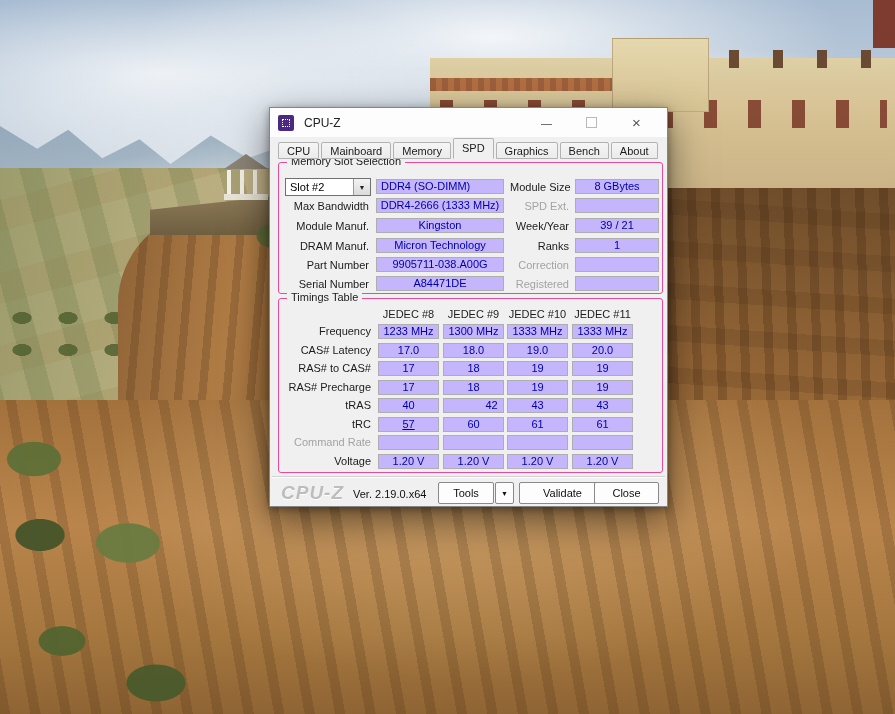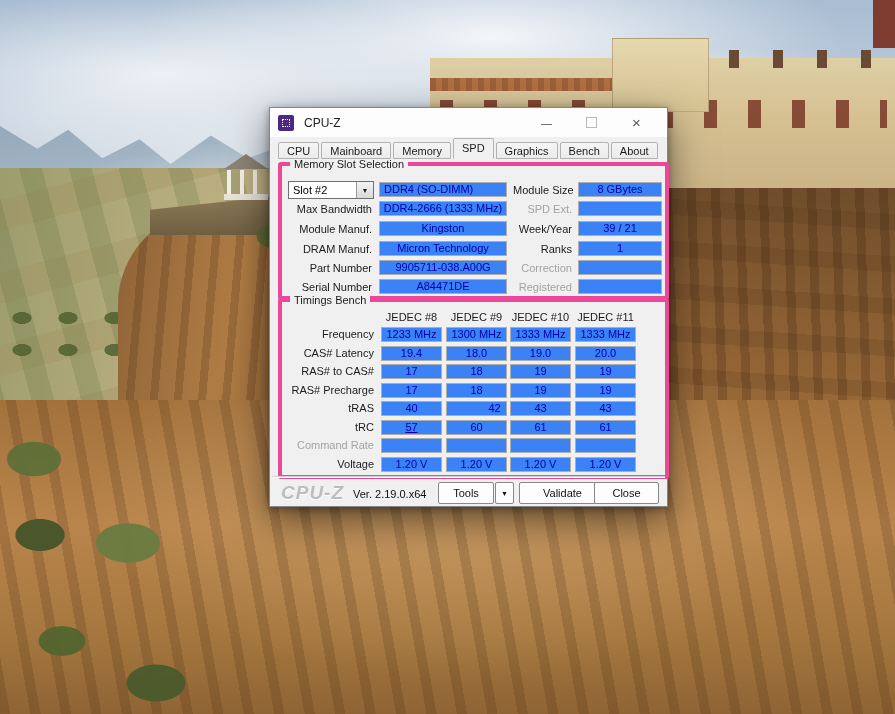--- a/index.html
+++ b/index.html
@@ -96,28 +96,28 @@
   .ctrl.minimize{font-size:11px;}
   .max-box{width:9px;height:9px;border:1px solid #b9b9b9;}
   .ctrl.close{font-size:15px;color:#555;}
 
   .tabstrip{position:absolute;left:8px;top:30px;height:21px;display:flex;align-items:flex-end;z-index:2;}
   .tab{height:17px;line-height:16px;padding:0 8px;margin-right:2px;white-space:nowrap;
     background:linear-gradient(#f5f5f5,#ebebeb);border:1px solid #b2b2b2;
     border-radius:2px 2px 0 0;box-sizing:border-box;}
   .tab.active{height:21px;line-height:19px;background:#f0f0f0;border-bottom:1px solid #f0f0f0;}
 
-  .group{position:absolute;border:4px solid #ec4899;border-radius:3px;}
+  .group{position:absolute;border:1px solid #ec4899;border-radius:3px;}
   .group-label{position:absolute;top:-8px;left:8px;background:#f0f0f0;padding:0 4px;color:#1b1b1b;}
   .group1{left:8px;top:54px;width:383px;height:130px;}
   .group2{left:8px;top:190px;width:383px;height:173px;}
 
   .label{position:absolute;height:15px;line-height:15px;text-align:right;color:#1b1b1b;white-space:nowrap;}
   .label.disabled{color:#a3a3a3;}
-  .field{position:absolute;height:15px;line-height:13px;background:#3b82f6;
+  .field{position:absolute;height:15px;line-height:13px;background:#c4b5fd;
     border:1px solid #aeaeae;box-sizing:border-box;text-align:center;color:#0000a8;
     white-space:nowrap;overflow:hidden;}
   .field.left-align{text-align:left;padding-left:4px;}
 
   .combo{position:absolute;left:6px;top:15px;width:86px;height:18px;background:#fff;
     border:1px solid #707070;box-sizing:border-box;display:flex;}
   .combo-text{flex:1;line-height:16px;padding-left:4px;color:#000;}
   .combo-btn{width:16px;background:linear-gradient(#f3f3f3,#dadada);border-left:1px solid #9a9a9a;
     display:flex;align-items:center;justify-content:center;font-size:7px;color:#222;}
 
@@ -226,35 +226,35 @@
     <div class="label disabled" style="left:231px;top:95px;width:59px;">Correction</div>
     <div class="field" style="left:296px;top:94px;width:84px;"></div>
 
     <div class="label" style="left:0;top:114px;width:90px;">Serial Number</div>
     <div class="field" style="left:97px;top:113px;width:128px;">A84471DE</div>
     <div class="label disabled" style="left:231px;top:114px;width:59px;">Registered</div>
     <div class="field" style="left:296px;top:113px;width:84px;"></div>
   </div>
 
   <div class="group group2">
-    <div class="group-label">Timings Bench</div>
+    <div class="group-label">Timings Table</div>
 
     <div class="col-h" style="left:99px;top:8px;">JEDEC #8</div>
     <div class="col-h" style="left:164px;top:8px;">JEDEC #9</div>
     <div class="col-h" style="left:228px;top:8px;">JEDEC #10</div>
     <div class="col-h" style="left:293px;top:8px;">JEDEC #11</div>
 
     <div class="label" style="left:0;top:25px;width:92px;">Frequency</div>
     <div class="field" style="left:99px;top:25px;width:61px;">1233 MHz</div>
     <div class="field" style="left:164px;top:25px;width:61px;">1300 MHz</div>
     <div class="field" style="left:228px;top:25px;width:61px;">1333 MHz</div>
     <div class="field" style="left:293px;top:25px;width:61px;">1333 MHz</div>
 
     <div class="label" style="left:0;top:44px;width:92px;">CAS# Latency</div>
-    <div class="field" style="left:99px;top:44px;width:61px;">19.4</div>
+    <div class="field" style="left:99px;top:44px;width:61px;">17.0</div>
     <div class="field" style="left:164px;top:44px;width:61px;">18.0</div>
     <div class="field" style="left:228px;top:44px;width:61px;">19.0</div>
     <div class="field" style="left:293px;top:44px;width:61px;">20.0</div>
 
     <div class="label" style="left:0;top:62px;width:92px;">RAS# to CAS#</div>
     <div class="field" style="left:99px;top:62px;width:61px;">17</div>
     <div class="field" style="left:164px;top:62px;width:61px;">18</div>
     <div class="field" style="left:228px;top:62px;width:61px;">19</div>
     <div class="field" style="left:293px;top:62px;width:61px;">19</div>
 

